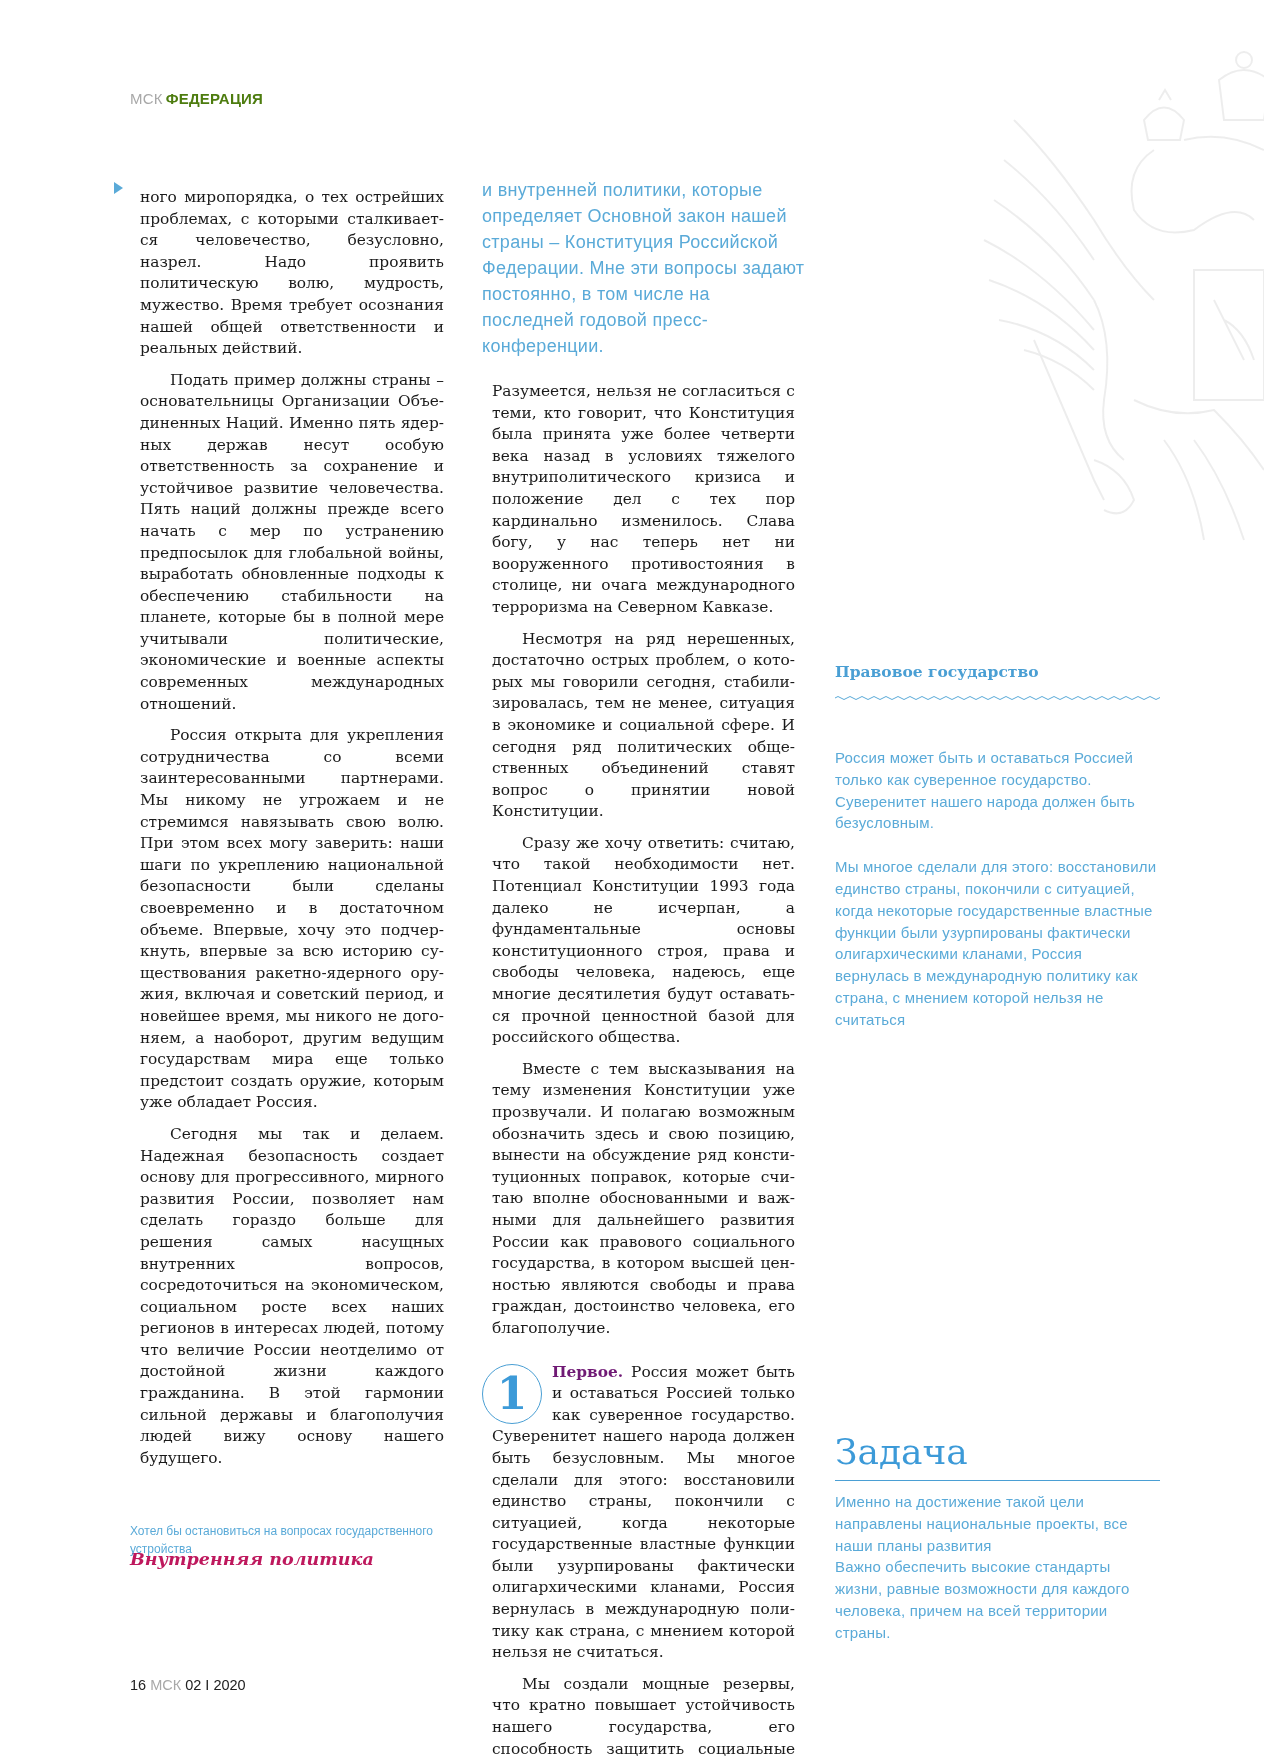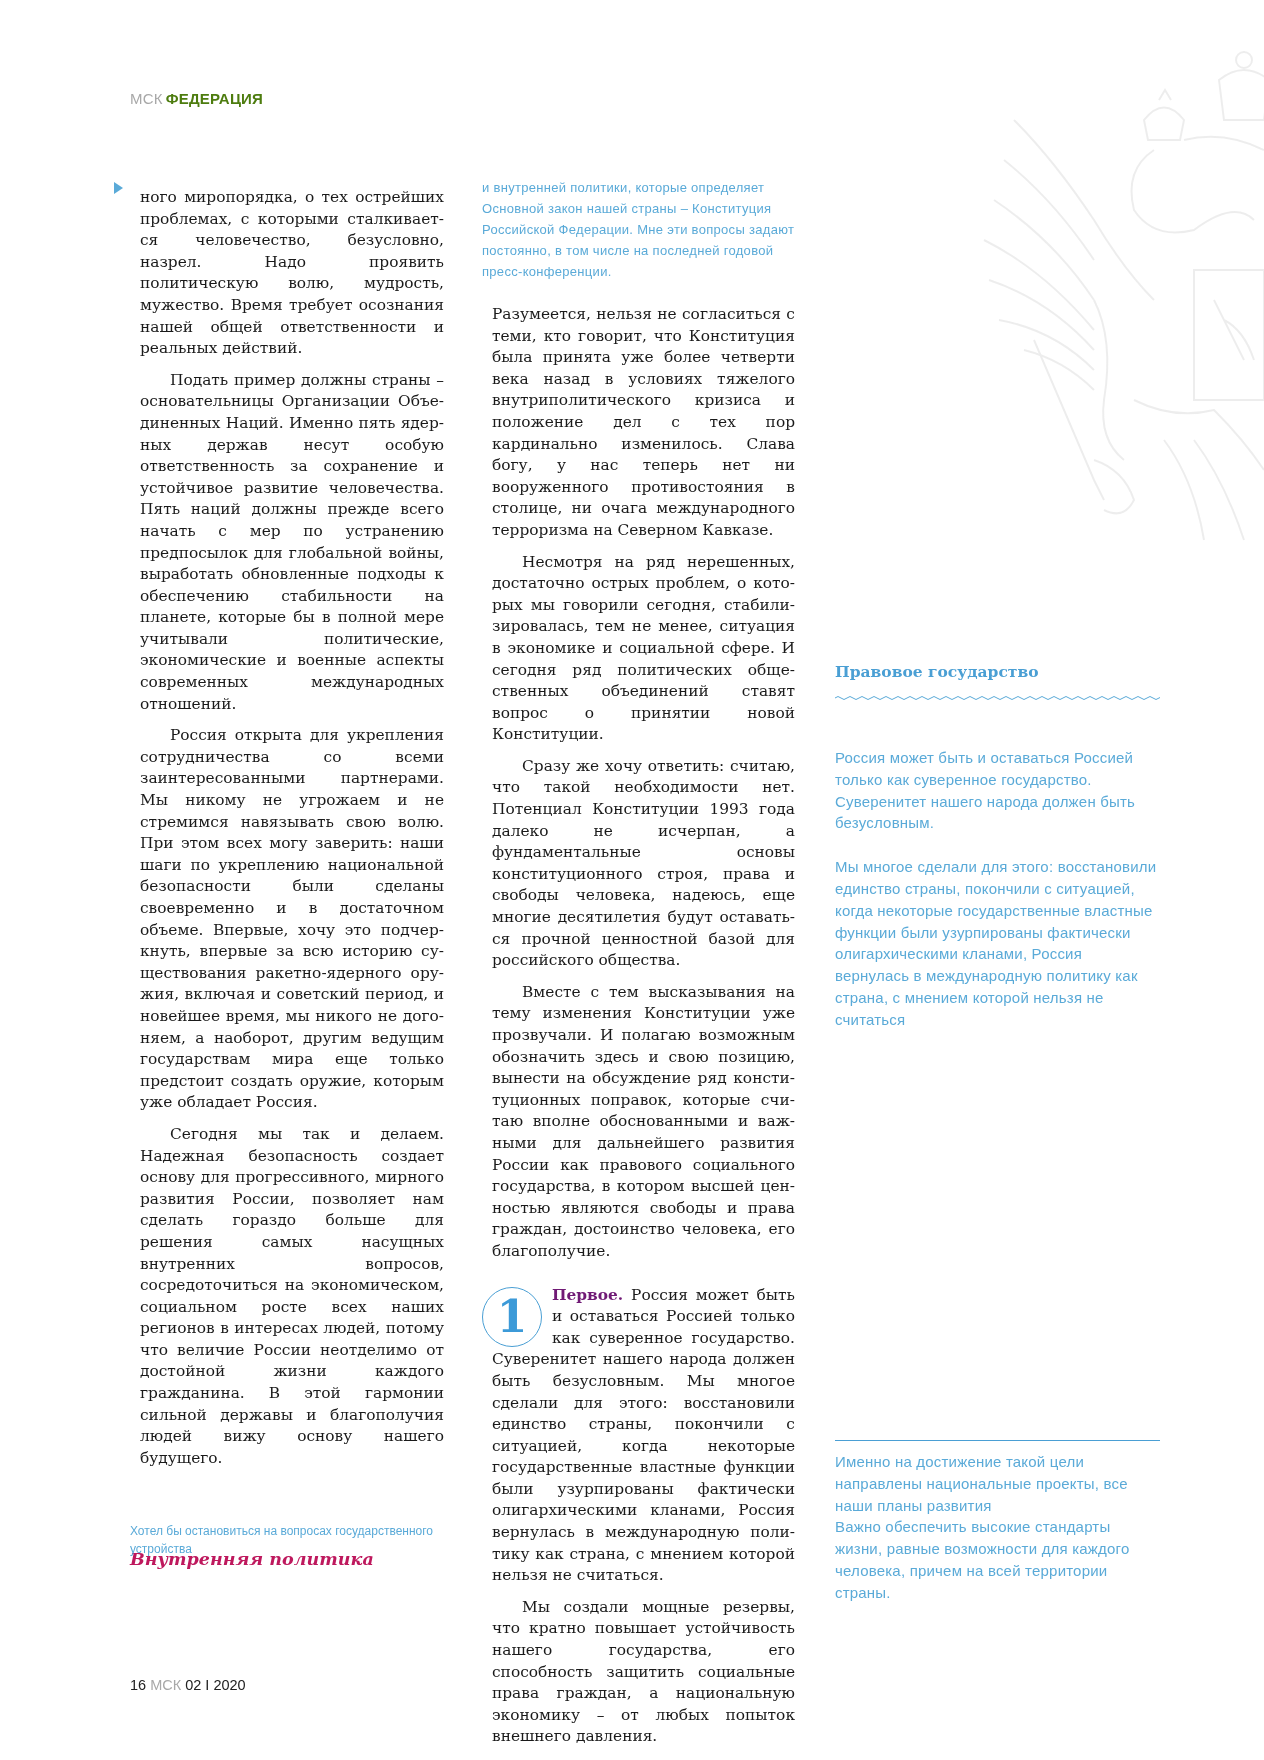--- a/index.html
+++ b/index.html
@@ -30,21 +30,21 @@
 
     .marker {
       position: absolute; left: -16px; top: 5px; width: 0; height: 0;
       border-left: 9px solid #5aaad8; border-top: 6px solid transparent; border-bottom: 6px solid transparent;
     }
 
     .sans-blue {
       font-family: "Liberation Sans", sans-serif; color: #5aaad8;
       font-weight: 300; text-align: left;
     }
-    .lead-sub { font-size: 13px; line-height: 21px; letter-spacing: 0.3px; margin: 0 0 22px 0 !important; text-indent: 0 !important; }
+    .lead-sub { font-size: 18px; line-height: 26px; letter-spacing: 0.3px; margin: 0 0 22px 0 !important; text-indent: 0 !important; }
 
     .subhead-italic {
       position: absolute; left: 130px; top: 1549px;
       font-family: "DejaVu Serif", serif; font-style: italic; font-weight: 700;
       color: #be185d; font-size: 17.5px;
     }
     .sub-note {
       position: absolute; left: 130px; top: 1522px; width: 320px;
       font-size: 12px; line-height: 18px;
     }
@@ -145,20 +145,21 @@
   <svg class="wavy" viewBox="0 0 325 6" preserveAspectRatio="none">
     <path d="M0 3 q3 -3 6 0 t6 0 t6 0 t6 0 t6 0 t6 0 t6 0 t6 0 t6 0 t6 0 t6 0 t6 0 t6 0 t6 0 t6 0 t6 0 t6 0 t6 0 t6 0 t6 0 t6 0 t6 0 t6 0 t6 0 t6 0 t6 0 t6 0 t6 0 t6 0 t6 0 t6 0 t6 0 t6 0 t6 0 t6 0 t6 0 t6 0 t6 0 t6 0 t6 0 t6 0 t6 0 t6 0 t6 0 t6 0 t6 0 t6 0 t6 0 t6 0 t6 0 t6 0 t6 0 t6 0 t6 0 t6 0" fill="none" stroke="#5aaad8" stroke-width="1"></path>
   </svg>
   <div class="side-text" style="margin-top: 42px;">
     <p>Россия может быть и оставаться Россией только как суверенное государство. Суверенитет нашего народа должен быть безусловным.</p>
     <p>Мы многое сделали для этого: восстановили единство страны, покончили с ситуацией, когда некоторые государственные властные функции были узурпированы фактически олигархическими кланами, Россия вернулась в международную политику как страна, с мнением которой нельзя не считаться</p>
   </div>
 </div>
 
 <div class="side" style="top: 1432px;">
+  <div class="task-title">Задача</div>
   <div class="task-rule"></div>
   <div class="side-text">
     <div>Именно на достижение такой цели направлены национальные проекты, все наши планы развития</div>
     <div>Важно обеспечить высокие стандарты жизни, равные возможности для каждого человека, причем на всей территории страны.</div>
   </div>
 </div>
 
 <div class="footer">
   <span>16</span>
   <span class="brand">МСК</span>

